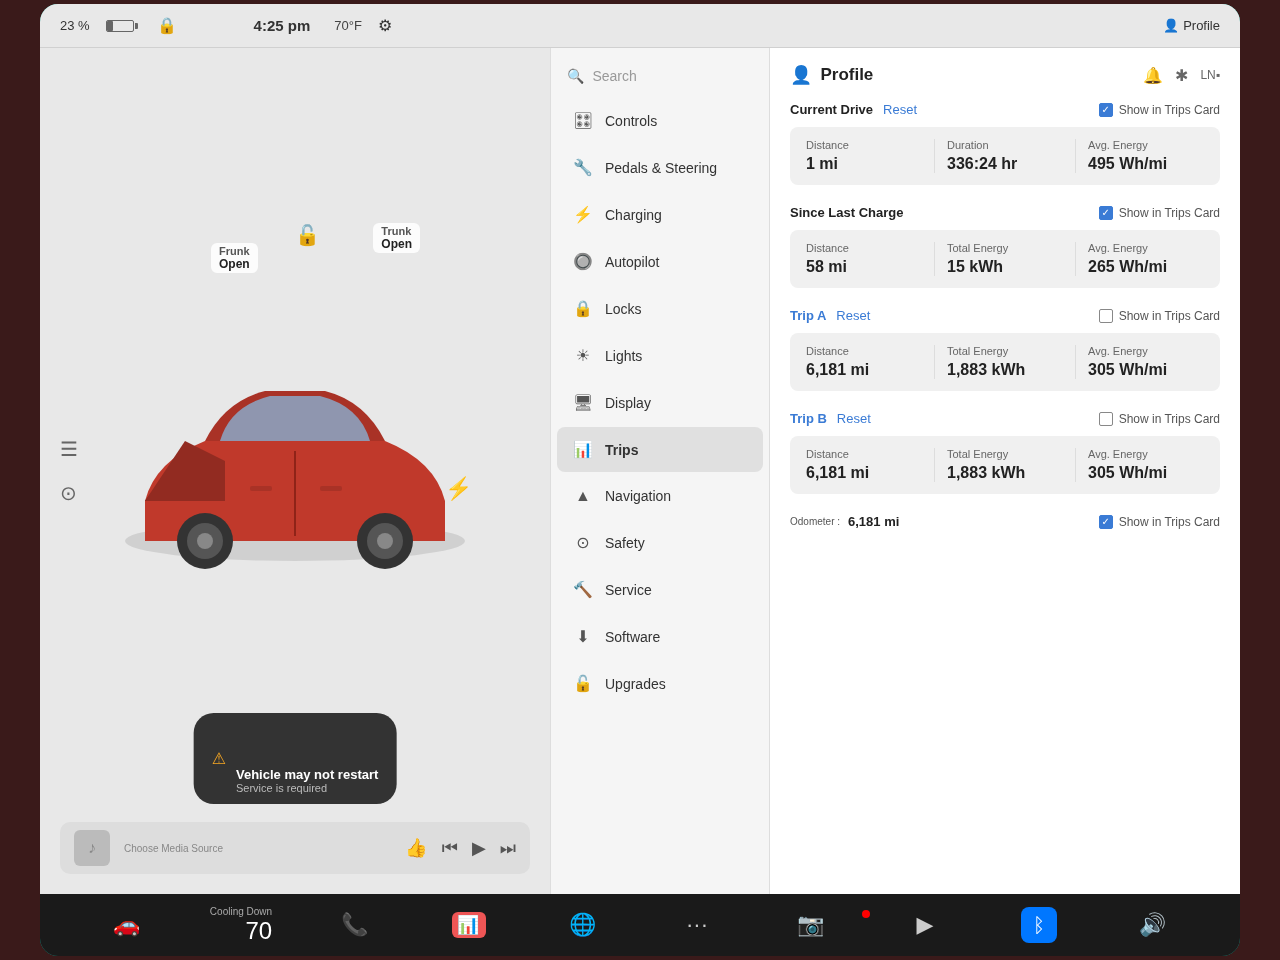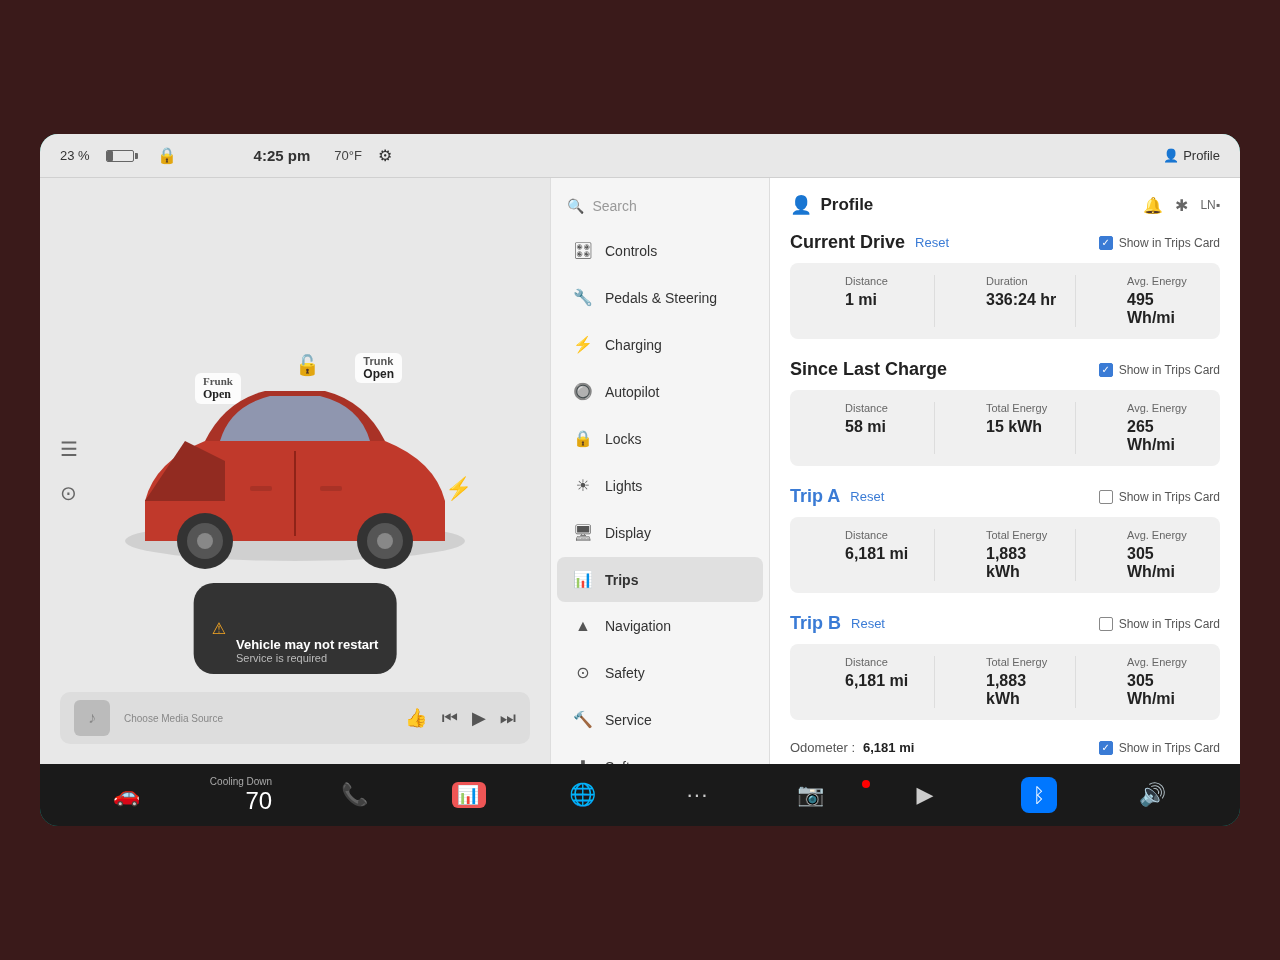--- a/index.html
+++ b/index.html
@@ -6,21 +6,21 @@
     body {
       background: #3a1a1a;
       display: flex;
       justify-content: center;
       align-items: center;
       min-height: 100vh;
       font-family: -apple-system, BlinkMacSystemFont, 'Segoe UI', sans-serif;
     }
     .screen {
       width: 1200px;
-      height: 692px;
+      height: 952px;
       background: #14b8a6;
       border-radius: 18px;
       overflow: hidden;
       display: flex;
       flex-direction: column;
       position: relative;
     }
     
     .status-bar {
       background: #e8e8e8;
@@ -90,22 +90,22 @@
     .car-label {
       position: absolute;
       background: rgba(255,255,255,0.85);
       border-radius: 6px;
       padding: 2px 8px;
       font-size: 12px;
       color: #333;
     }
     .car-label .label-title { font-weight: 600; font-size: 11px; color: #555; }
     .car-label .label-value { font-weight: 600; color: #222; }
-    .frunk-label { top: 195px; left: 155px; font-family: Liberation Serif, serif; }
-    .trunk-label { top: 175px; right: 148px; }
+    .frunk-label { top: 195px; left: 171px; }
+    .trunk-label { top: 175px; right: 130px; }
     .car-image-container {
       width: 380px;
       height: 280px;
       display: flex;
       align-items: center;
       justify-content: center;
       position: relative;
     }
     
     .car-svg { width: 380px; height: 260px; }
@@ -222,21 +222,21 @@
     }
     .profile-icon { font-size: 16px; color: #666; }
     
     .trip-section { margin-bottom: 20px; }
     .trip-section-header {
       display: flex;
       align-items: center;
       gap: 10px;
       margin-bottom: 10px;
     }
-    .trip-section-title { font-size: 18px; font-weight: 700; color: #222; }
+    .trip-section-title { font-size: 13px; font-weight: 700; color: #222; }
     .reset-btn { color: #3a7bd5; font-size: 13px; font-weight: 500; cursor: pointer; }
     .show-trips {
       display: flex;
       align-items: center;
       gap: 6px;
       margin-left: auto;
       font-size: 12px;
       color: #555;
     }
     .checkbox {
@@ -251,35 +251,35 @@
       color: #3a7bd5;
     }
     .checkbox.checked { background: #3a7bd5; border-color: #3a7bd5; color: white; }
     .trip-stats {
       background: #f0f0f0;
       border-radius: 8px;
       display: flex;
       padding: 12px 16px;
       gap: 0;
     }
-    .stat-item { flex: 1; margin-left: 39px; }
+    .stat-item { flex: 1; }
     .stat-label { font-size: 11px; color: #666; margin-bottom: 4px; }
     .stat-value { font-size: 16px; font-weight: 700; color: #222; }
     .stat-divider {
       width: 1px;
       background: #ddd;
       margin: 0 12px;
     }
     .odometer-row {
       display: flex;
       align-items: center;
       gap: 8px;
       margin-top: 14px;
     }
-    .odometer-label { font-size: 13px; color: #555; }
+    .odometer-label { font-size: 10px; color: #555; }
     .odometer-value { font-size: 13px; font-weight: 600; color: #222; }
     .odometer-show {
       margin-left: auto;
       display: flex;
       align-items: center;
       gap: 6px;
       font-size: 12px;
       color: #555;
     }
     

